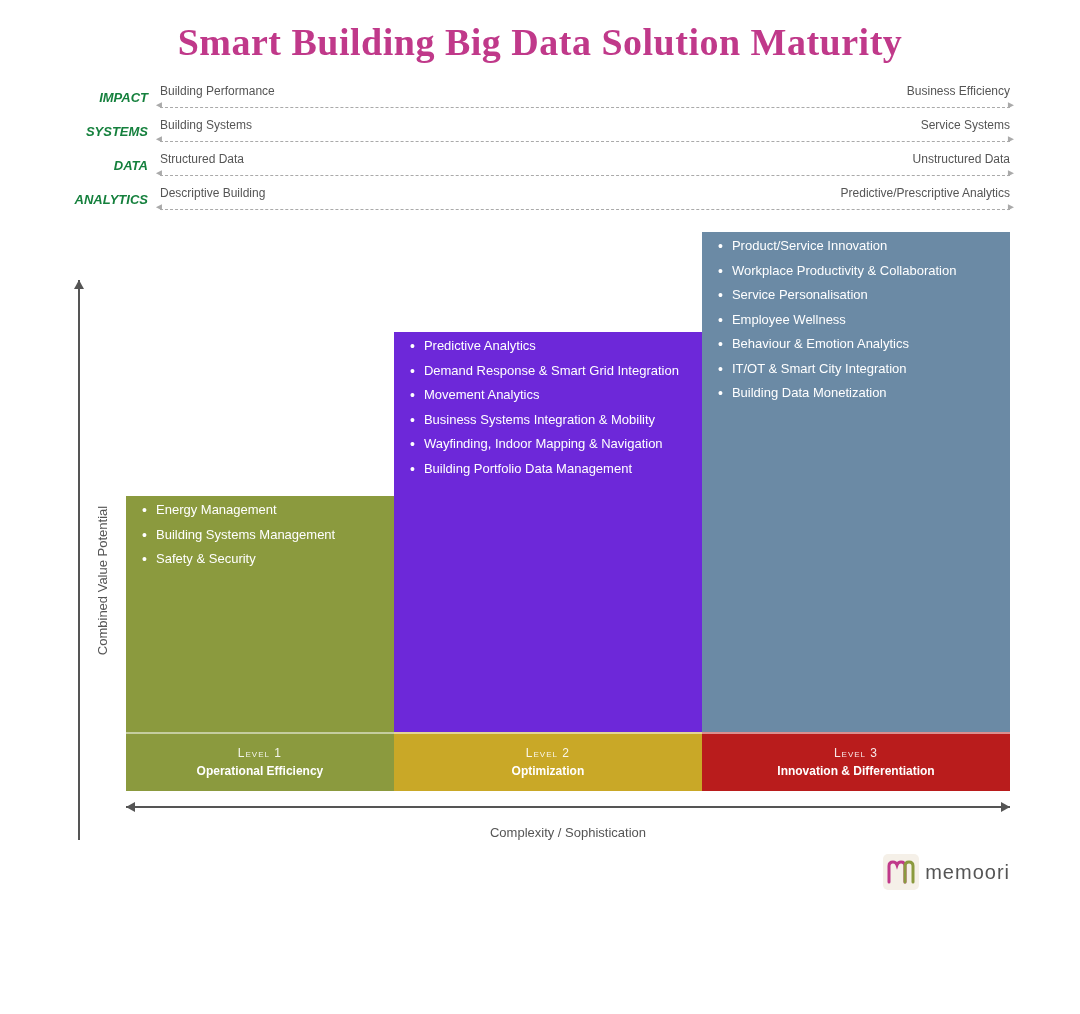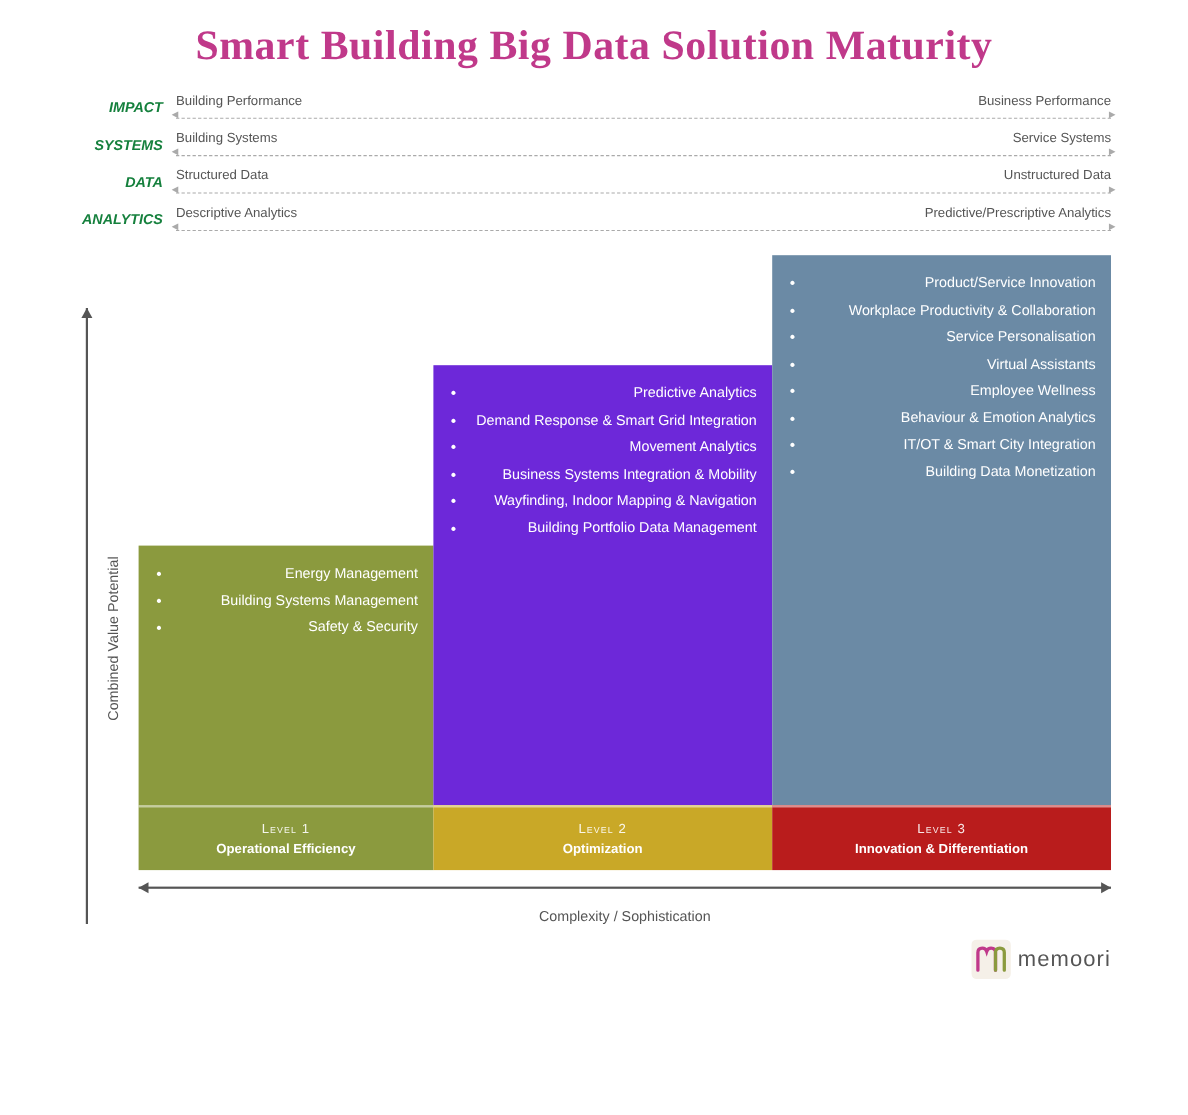--- a/index.html
+++ b/index.html
@@ -116,22 +116,21 @@
     .col {
       display: flex;
       flex-direction: column;
     }
 
     .col-l1 { flex: 1; }
     .col-l2 { flex: 1.15; }
     .col-l3 { flex: 1.15; }
 
     .col-content-box {
-      padding: 16px 14px 10px 16px;
-      text-align: right;
+      padding: 5px 14px 10px 16px;
     }
 
     .col-l1 .col-content-box {
       background: #8b9a3e;
       height: 236px;
     }
     .col-l2 .col-content-box {
       background: #6d28d9;
       height: 400px;
     }
@@ -257,21 +256,21 @@
 <body>
 
 <h1 class="main-title">Smart Building Big Data Solution Maturity</h1>
 
 <div class="axis-table">
 
   <div class="axis-row">
     <div class="axis-label">IMPACT</div>
     <div class="axis-arrow-container">
       <span class="axis-left-text">Building Performance</span>
-      <span class="axis-right-text">Business Performance</span>
+      <span class="axis-right-text">Business Efficiency</span>
       <div class="arrow-line"></div>
     </div>
   </div>
 
   <div class="axis-row">
     <div class="axis-label">SYSTEMS</div>
     <div class="axis-arrow-container">
       <span class="axis-left-text">Building Systems</span>
       <span class="axis-right-text">Service Systems</span>
       <div class="arrow-line"></div>
@@ -283,21 +282,21 @@
     <div class="axis-arrow-container">
       <span class="axis-left-text">Structured Data</span>
       <span class="axis-right-text">Unstructured Data</span>
       <div class="arrow-line"></div>
     </div>
   </div>
 
   <div class="axis-row">
     <div class="axis-label">ANALYTICS</div>
     <div class="axis-arrow-container">
-      <span class="axis-left-text">Descriptive Analytics</span>
+      <span class="axis-left-text">Descriptive Building</span>
       <span class="axis-right-text">Predictive/Prescriptive Analytics</span>
       <div class="arrow-line"></div>
     </div>
   </div>
 </div>
 
 <div class="chart-area">
 
   <div style="display:flex;flex-direction:row;align-items:flex-end;width:56px;margin-right:0;">
     <div style="display:flex;flex-direction:column;align-items:center;justify-content:flex-end;width:56px;">
@@ -348,21 +347,20 @@
           <div class="footer-name">Optimization</div>
         </div>
       </div>
 
       <div class="col col-l3">
         <div class="col-content-box">
           <ul class="bullet-list">
             <li>Product/Service Innovation</li>
             <li>Workplace Productivity &amp; Collaboration</li>
             <li>Service Personalisation</li>
-            <li>Virtual Assistants</li>
             <li>Employee Wellness</li>
             <li>Behaviour &amp; Emotion Analytics</li>
             <li>IT/OT &amp; Smart City Integration</li>
             <li>Building Data Monetization</li>
           </ul>
         </div>
         <div class="col-footer">
           <div class="footer-level">Level 3</div>
           <div class="footer-name">Innovation &amp; Differentiation</div>
         </div>

